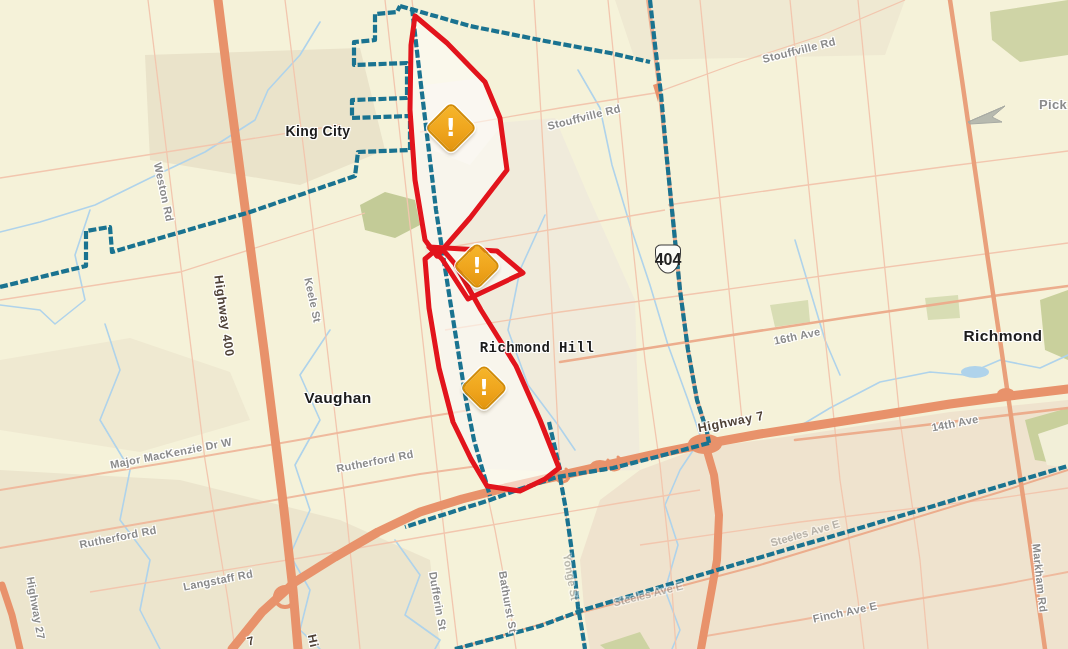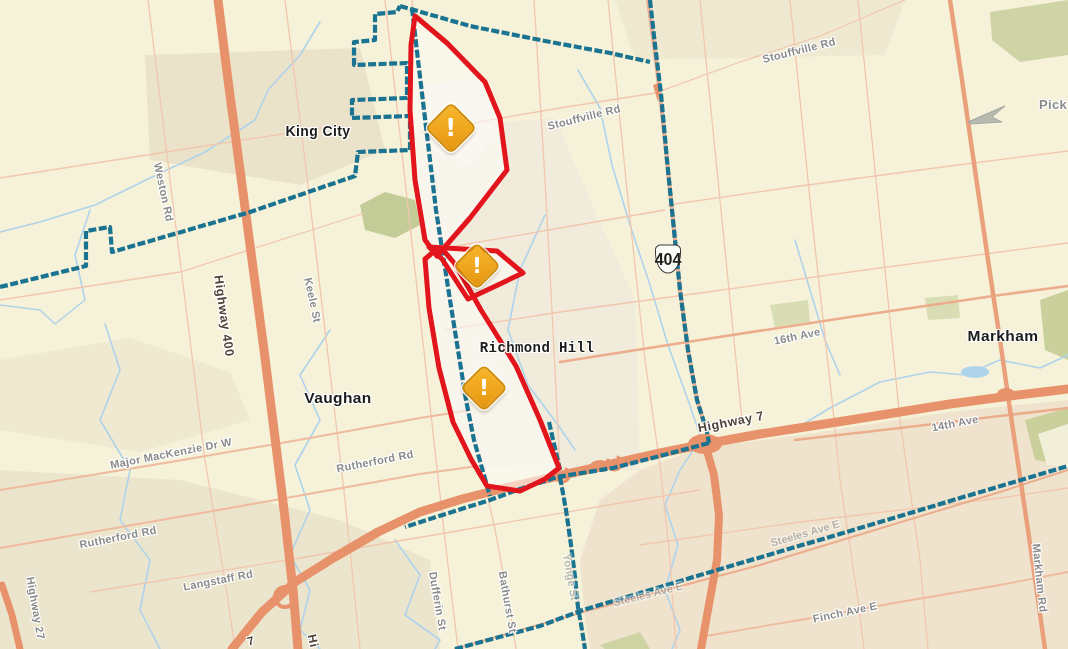--- a/index.html
+++ b/index.html
@@ -164,21 +164,21 @@
       </div>
       <div class="warning-diamond" style="left: 484px; top: 388px; width: 30px; height: 30px;">
         <span class="mark" style="font-size: 22px;">!</span>
       </div>
     </div>
 
   <div id="labels-layer">
       <div class="lbl lbl-city" style="left: 318px; top: 131px; font-size: 14px; transform: translate(-50%, -50%) rotate(0deg);">King City</div>
       <div class="lbl lbl-city" style="left: 537px; top: 348px; font-size: 14px; transform: translate(-50%, -50%) rotate(0deg); font-family: Liberation Mono, monospace;">Richmond Hill</div>
       <div class="lbl lbl-city" style="left: 338px; top: 398px; font-size: 15.5px; transform: translate(-50%, -50%) rotate(0deg);">Vaughan</div>
-      <div class="lbl lbl-city" style="left: 1003px; top: 336px; font-size: 15.5px; transform: translate(-50%, -50%) rotate(0deg);">Markham</div>
+      <div class="lbl lbl-city" style="left: 1003px; top: 336px; font-size: 15.5px; transform: translate(-50%, -50%) rotate(0deg);">Richmond</div>
       <div class="lbl lbl-road" style="left: 164px; top: 192px; transform: translate(-50%, -50%) rotate(78deg);">Weston Rd</div>
       <div class="lbl lbl-road" style="left: 313px; top: 300px; transform: translate(-50%, -50%) rotate(78deg);">Keele St</div>
       <div class="lbl lbl-road" style="left: 584px; top: 117px; transform: translate(-50%, -50%) rotate(-14deg);">Stouffville Rd</div>
       <div class="lbl lbl-road" style="left: 799px; top: 50px; transform: translate(-50%, -50%) rotate(-14deg);">Stouffville Rd</div>
       <div class="lbl lbl-road" style="left: 797px; top: 336px; transform: translate(-50%, -50%) rotate(-12deg);">16th Ave</div>
       <div class="lbl lbl-road" style="left: 955px; top: 423px; transform: translate(-50%, -50%) rotate(-11deg);">14th Ave</div>
       <div class="lbl lbl-road" style="left: 118px; top: 537px; transform: translate(-50%, -50%) rotate(-11deg);">Rutherford Rd</div>
       <div class="lbl lbl-road" style="left: 375px; top: 461px; transform: translate(-50%, -50%) rotate(-11deg);">Rutherford Rd</div>
       <div class="lbl lbl-road" style="left: 171px; top: 453px; transform: translate(-50%, -50%) rotate(-11deg);">Major MacKenzie Dr W</div>
       <div class="lbl lbl-road" style="left: 218px; top: 580px; transform: translate(-50%, -50%) rotate(-11deg);">Langstaff Rd</div>

